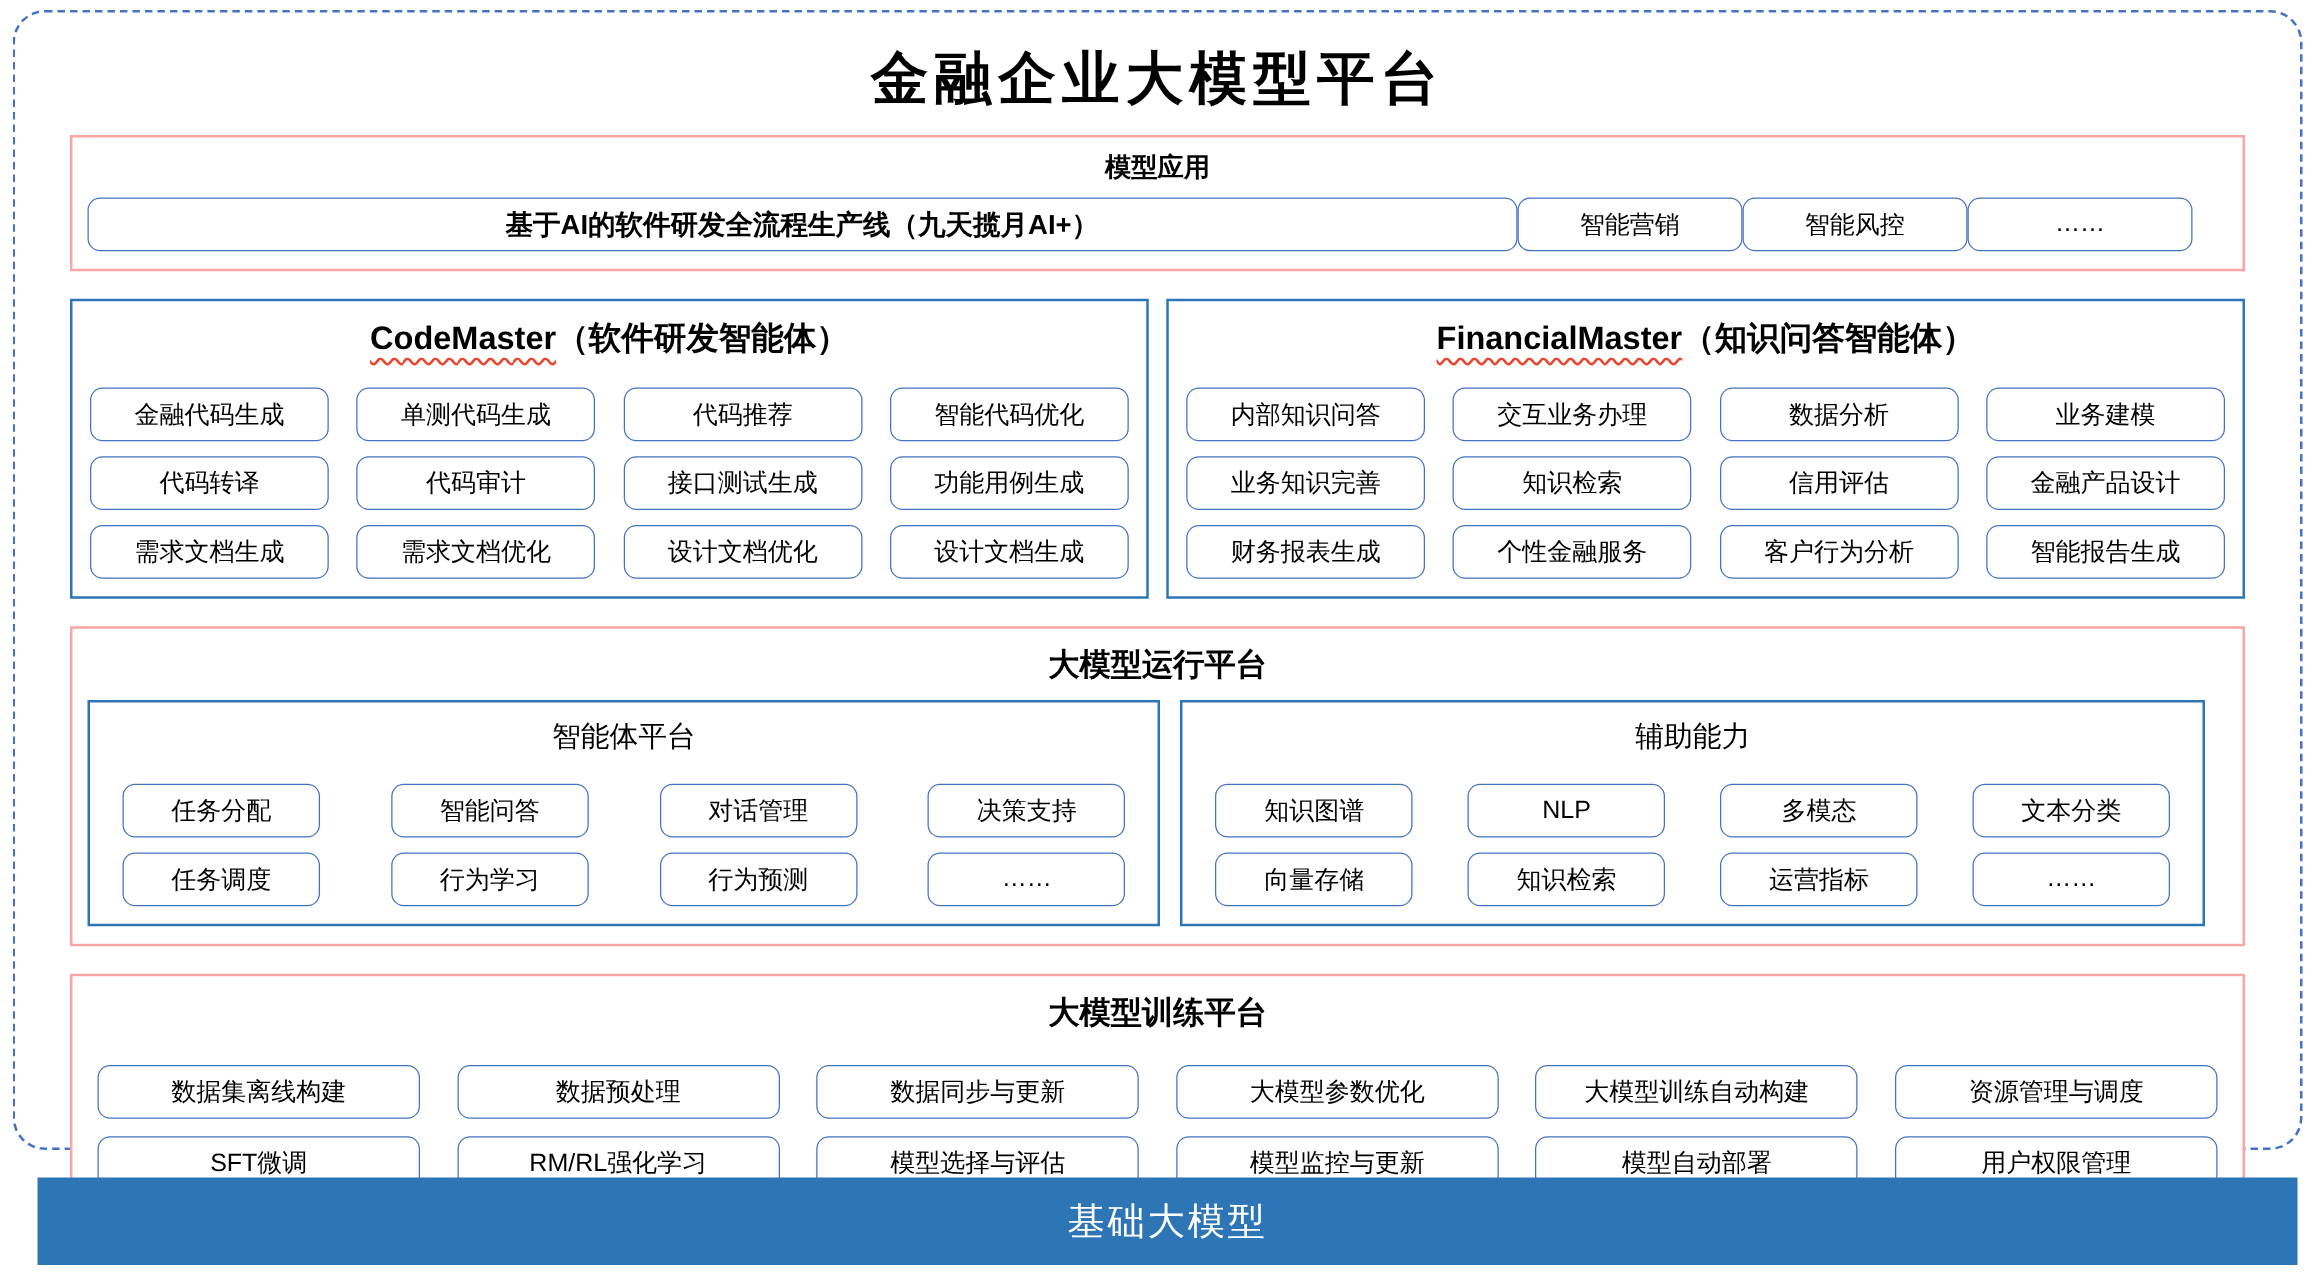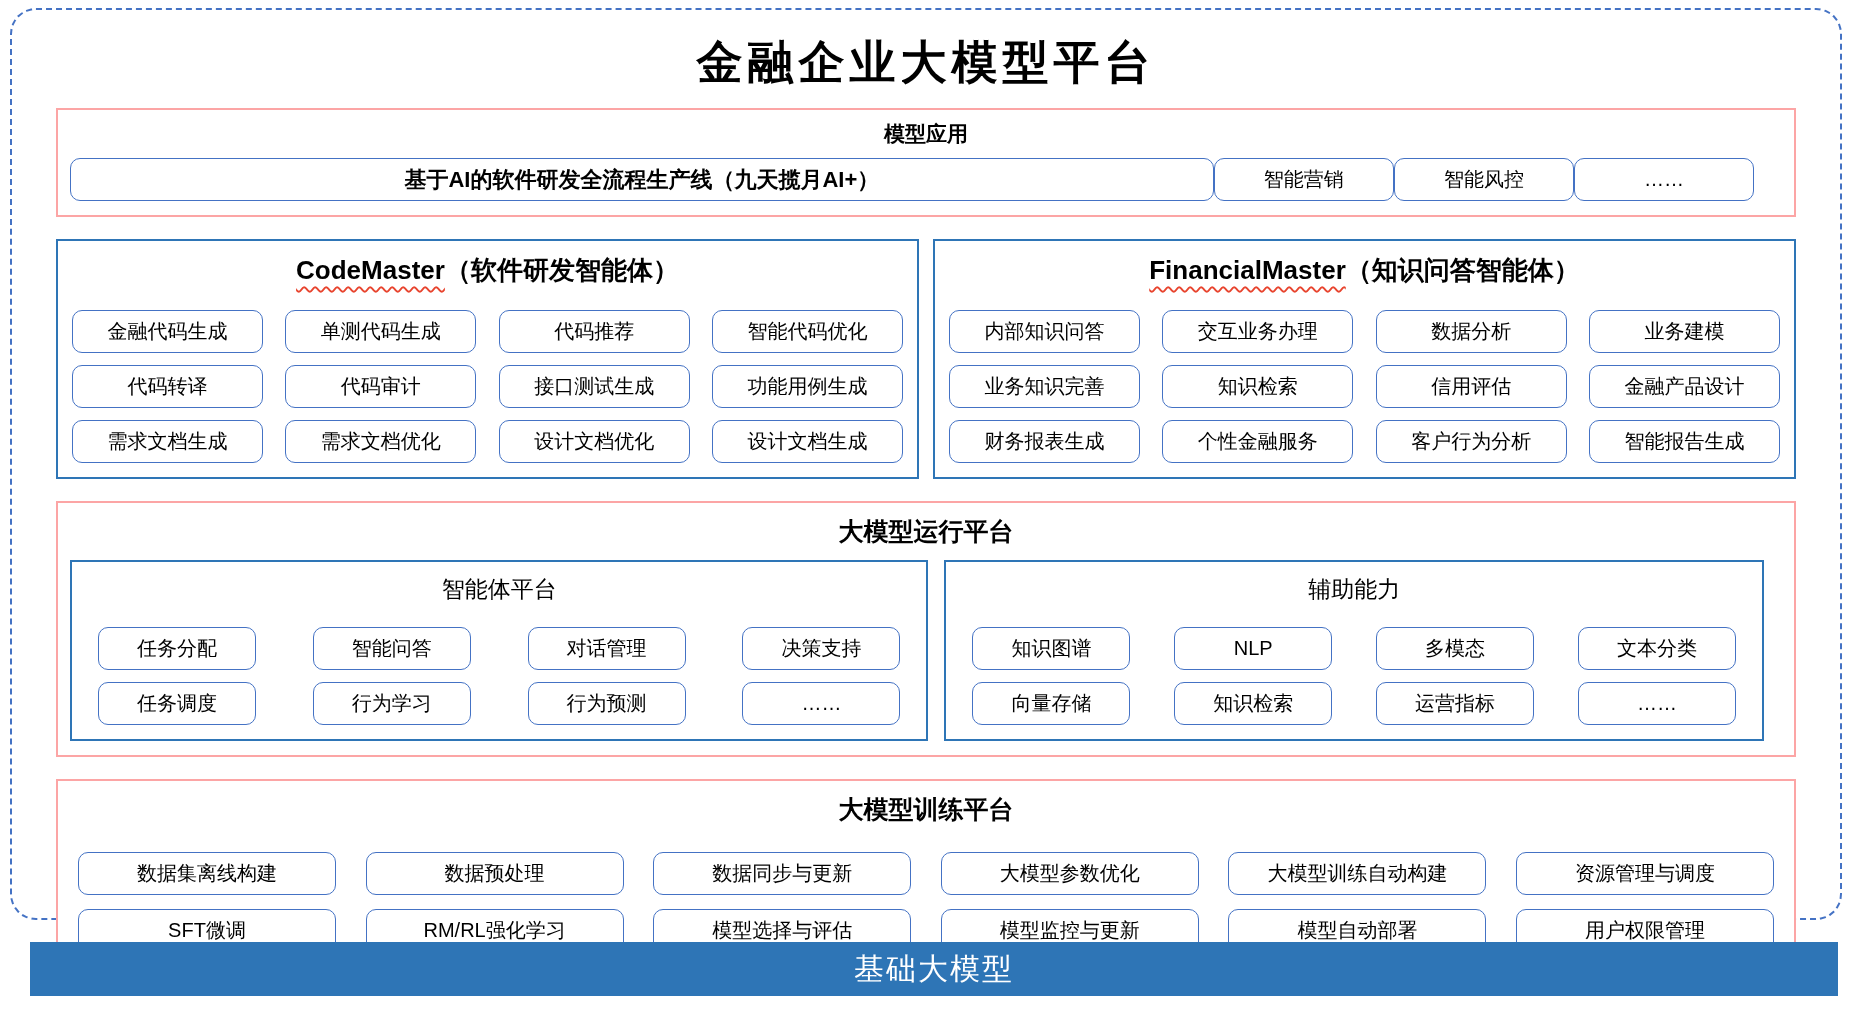--- a/index.html
+++ b/index.html
@@ -56,21 +56,21 @@
   .sub-panel.left { flex:1.05; }
   .sub-panel.right { flex:1; margin-right:18px; }
   .sub-title { text-align:center; font-size:23px; font-weight:400; padding:8px 0 10px 0; }
   .sub-panel .row { margin-top:12px; padding:0 6px; }
   .sub-panel .cell { width:158px; }
   
   .train .row { margin-top:14px; padding:0 8px 0 8px; }
   .train .cell { width:258px; }
   
   .foundation-bar {
-    position:absolute; left:30px; right:18px; top:942px; height:54px;
+    position:absolute; left:30px; right:18px; top:942px; height:70px;
     background:#2E75B6; display:flex; align-items:center; justify-content:center;
   }
   .foundation-bar span { color:#ffffff; font-size:30px; letter-spacing:2px; }
 </style>
 </head>
 <body>
 
 <div class="canvas">
 
   <div class="outer">

